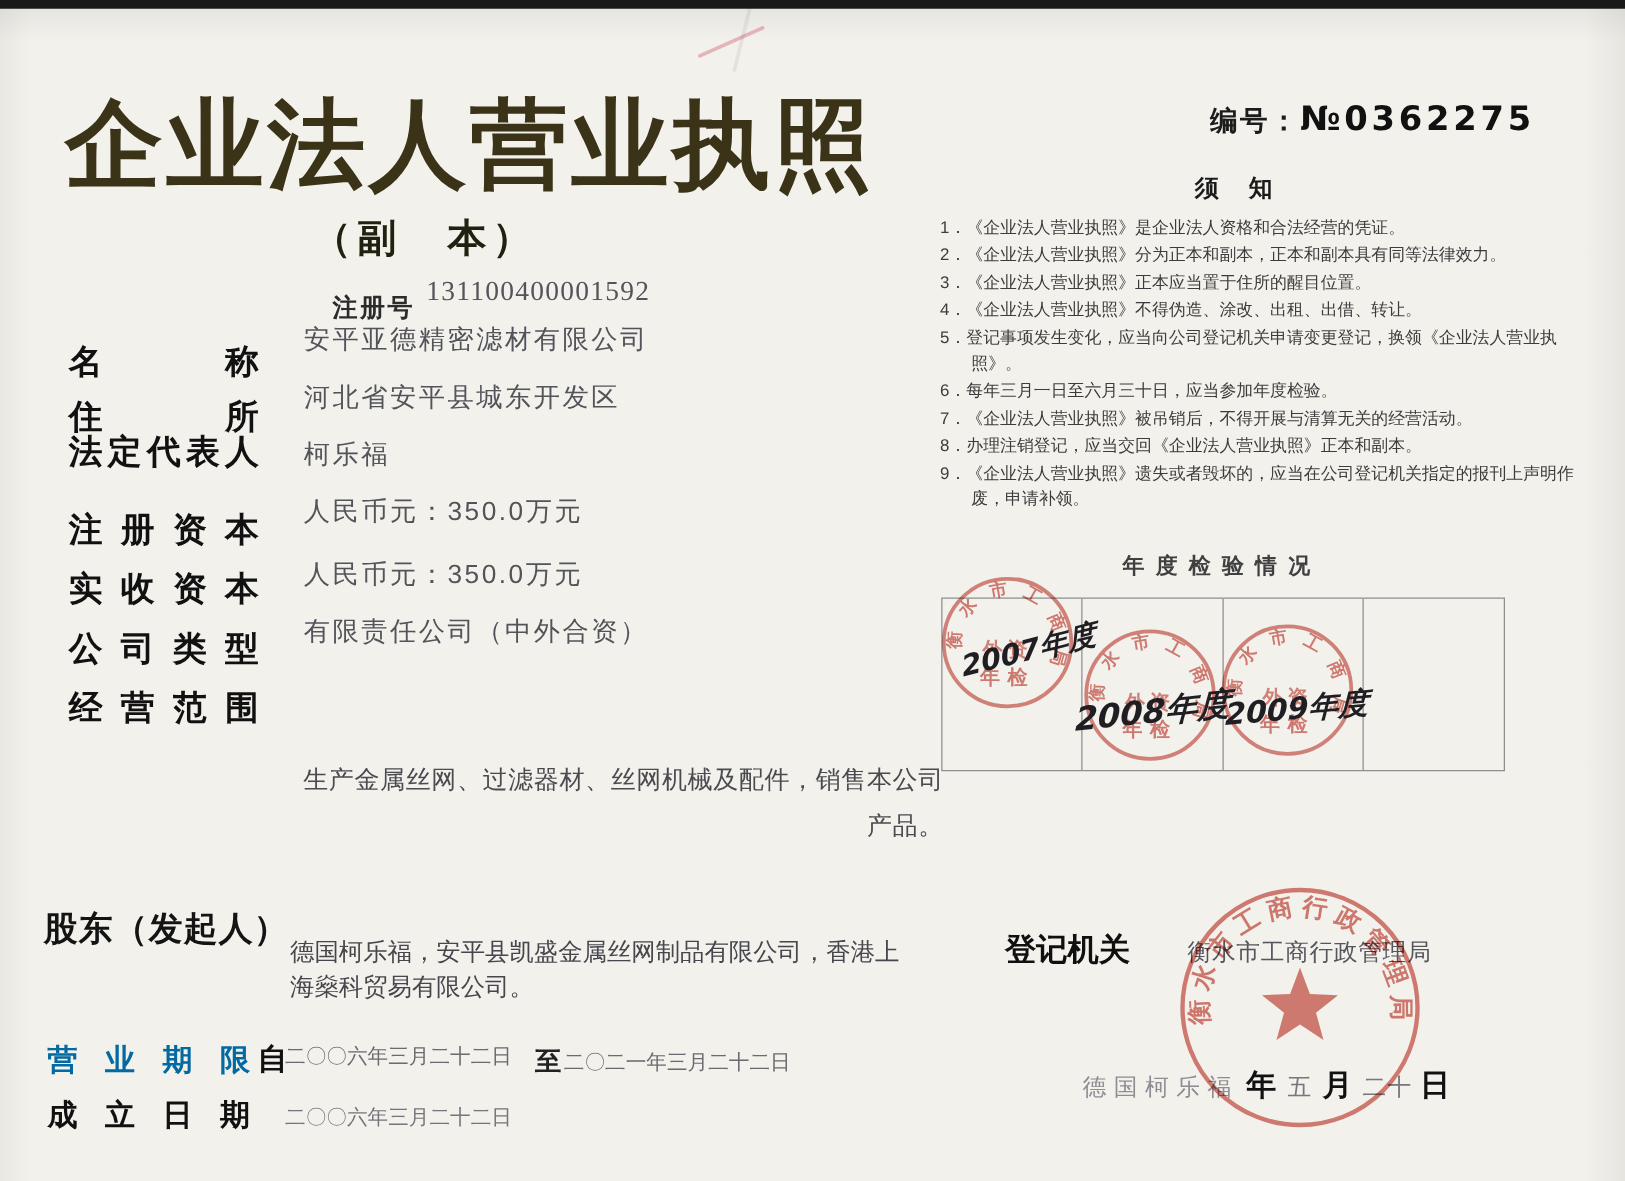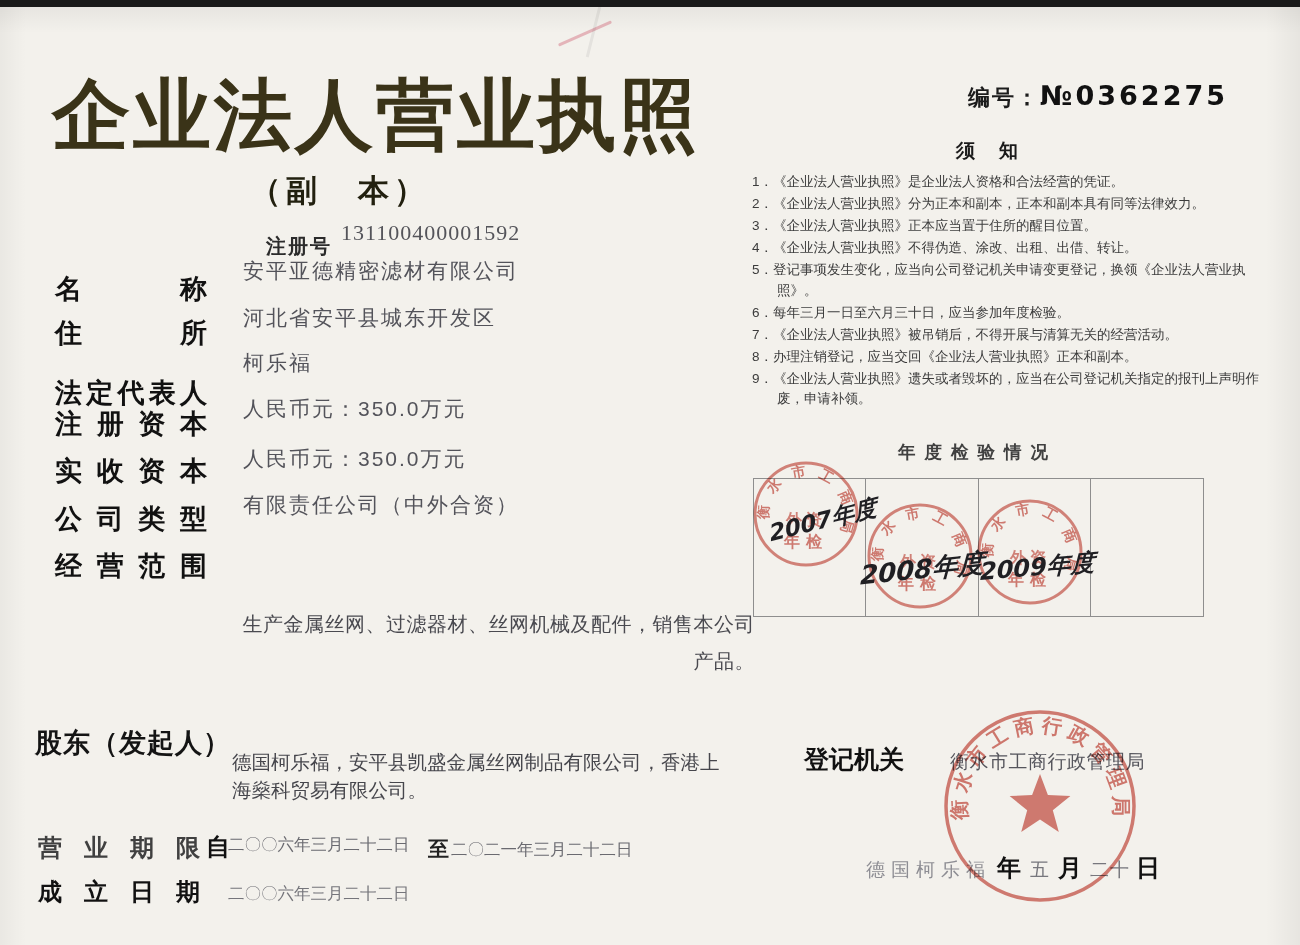--- a/index.html
+++ b/index.html
@@ -57,21 +57,21 @@
   .stamp{mix-blend-mode:multiply;opacity:0.9;}
   .handwriting{font-family:"DejaVu Sans",sans-serif;font-style:italic;font-weight:600;
     color:#1f1f23;white-space:nowrap;z-index:22;}
   .hw1{left:768px;top:505px;font-size:23px;transform:rotate(-14deg) skewX(-6deg);}
   .hw2{left:860px;top:552px;font-size:26px;transform:rotate(-6deg) skewX(-8deg);}
   .hw3{left:980px;top:551px;font-size:24px;transform:rotate(-5deg) skewX(-6deg);}
 
   .sh-label{left:35px;top:725px;font-size:27px;font-weight:700;color:#141414;letter-spacing:1px;}
   .sh-value{left:232px;top:748px;width:492px;font-size:19.5px;line-height:28px;color:#46464c;}
 
-  .term-label{left:38px;top:832px;width:162px;font-size:24px;font-weight:700;color:#404040;
+  .term-label{left:38px;top:832px;width:162px;font-size:24px;font-weight:700;color:#0369a1;
     text-align:justify;text-align-last:justify;}
   .term-from-label{left:206px;top:831px;font-size:24px;font-weight:700;color:#111;}
   .term-from{left:228px;top:834px;font-size:16.5px;color:#6a6a70;white-space:nowrap;}
   .term-to-label{left:428px;top:835px;font-size:21px;font-weight:700;color:#222;}
   .term-to{left:451px;top:839px;font-size:16.5px;color:#6a6a70;white-space:nowrap;}
 
   .est-label{left:38px;top:876px;width:162px;font-size:24px;font-weight:700;color:#111;
     text-align:justify;text-align-last:justify;}
   .est-value{left:228px;top:883px;font-size:16.5px;color:#75757b;white-space:nowrap;}
 
@@ -119,21 +119,21 @@
     <div class="notice-item">8．办理注销登记，应当交回《企业法人营业执照》正本和副本。</div>
     <div class="notice-item">9．《企业法人营业执照》遗失或者毁坏的，应当在公司登记机关指定的报刊上声明作废，申请补领。</div>
   </div>
 
   <div class="abs field-label" style="top:271px;">名称</div>
   <div class="abs field-value" style="top:257px;">安平亚德精密滤材有限公司</div>
 
   <div class="abs field-label" style="top:315px;">住所</div>
   <div class="abs field-value" style="top:304px;">河北省安平县城东开发区</div>
 
-  <div class="abs field-label" style="top:375px;">法定代表人</div>
+  <div class="abs field-label" style="top:343px;">法定代表人</div>
   <div class="abs field-value" style="top:349px;">柯乐福</div>
 
   <div class="abs field-label" style="top:406px;">注册资本</div>
   <div class="abs field-value" style="top:395px;">人民币元：350.0万元</div>
 
   <div class="abs field-label" style="top:453px;font-family:Liberation Serif, serif;">实收资本</div>
   <div class="abs field-value" style="top:445px;">人民币元：350.0万元</div>
 
   <div class="abs field-label" style="top:501px;">公司类型</div>
   <div class="abs field-value" style="top:491px;">有限责任公司（中外合资）</div>

